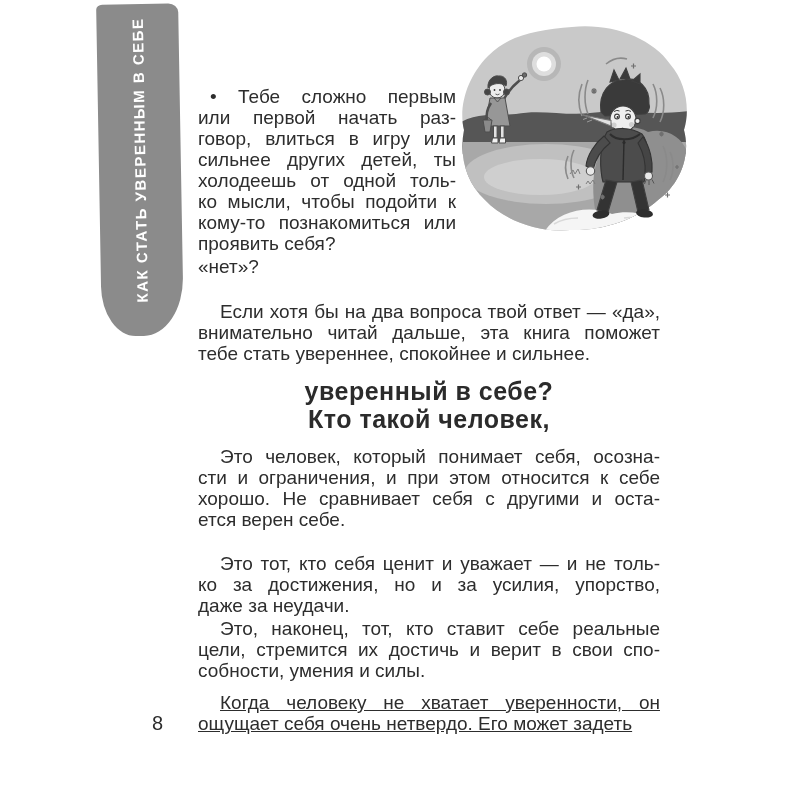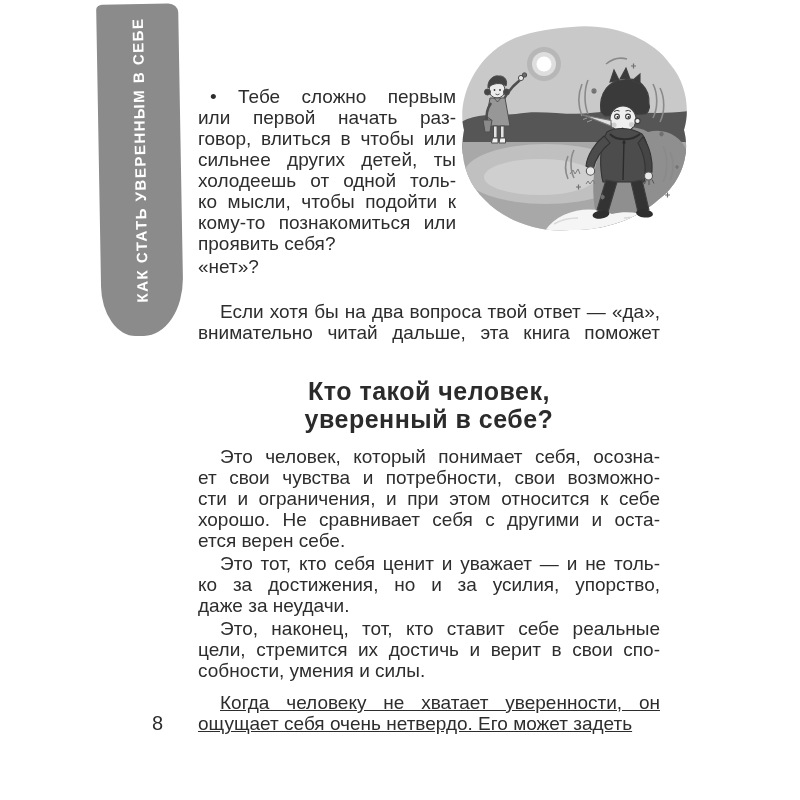--- a/index.html
+++ b/index.html
@@ -152,45 +152,45 @@
           <path d="M146,173 h5 M148.5,170.5 v5 M147,171.5 l3,3 M150,171.5 l-3,3"></path>
           <path d="M211,171 h5 M213.5,168.5 v5"></path>
           <path d="M221,143 h4 M223,141 v4"></path>
         </g>
       </g>
     </svg>
 
     <div id="bullet1" class="para bullet">
         <div class="line first">• Тебе сложно первым</div>
         <div class="line">или первой начать раз-</div>
-        <div class="line">говор, влиться в чтобы или</div>
+        <div class="line">говор, влиться в игру или</div>
         <div class="line">сильнее других детей, ты</div>
         <div class="line">холодеешь от одной толь-</div>
         <div class="line">ко мысли, чтобы подойти к</div>
         <div class="line">кому-то познакомиться или</div>
         <div class="line last">проявить себя?</div>
       </div>
 
     <div id="bullet2" class="para bullet">
         <div class="line last">«нет»?</div>
       </div>
 
     <div id="intro" class="para">
         <div class="line first">Если хотя бы на два вопроса твой ответ — «да»,</div>
         <div class="line">внимательно читай дальше, эта книга поможет</div>
+        <div class="line last">тебе стать увереннее, спокойнее и сильнее.</div>
       </div>
 
     <div class="heading">
+        <div class="line last">уверенный в себе?</div>
         <div class="line first">Кто такой человек,</div>
-        <div class="line last">уверенный в себе?</div>
       </div>
 
     <div id="para1" class="para">
         <div class="line first">Это человек, который понимает себя, осозна-</div>
-        <div class="line">ет свои чувства и потребности, свои возможно-</div>
         <div class="line">сти и ограничения, и при этом относится к себе</div>
         <div class="line">хорошо. Не сравнивает себя с другими и оста-</div>
         <div class="line last">ется верен себе.</div>
       </div>
 
     <div id="para2" class="para">
         <div class="line first">Это тот, кто себя ценит и уважает — и не толь-</div>
         <div class="line">ко за достижения, но и за усилия, упорство,</div>
         <div class="line last">даже за неудачи.</div>
       </div>

